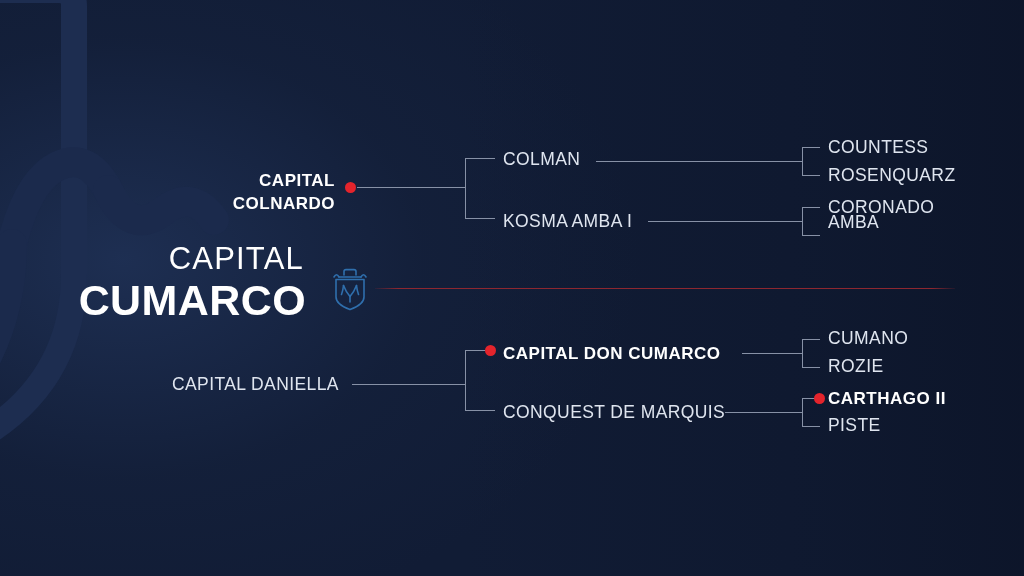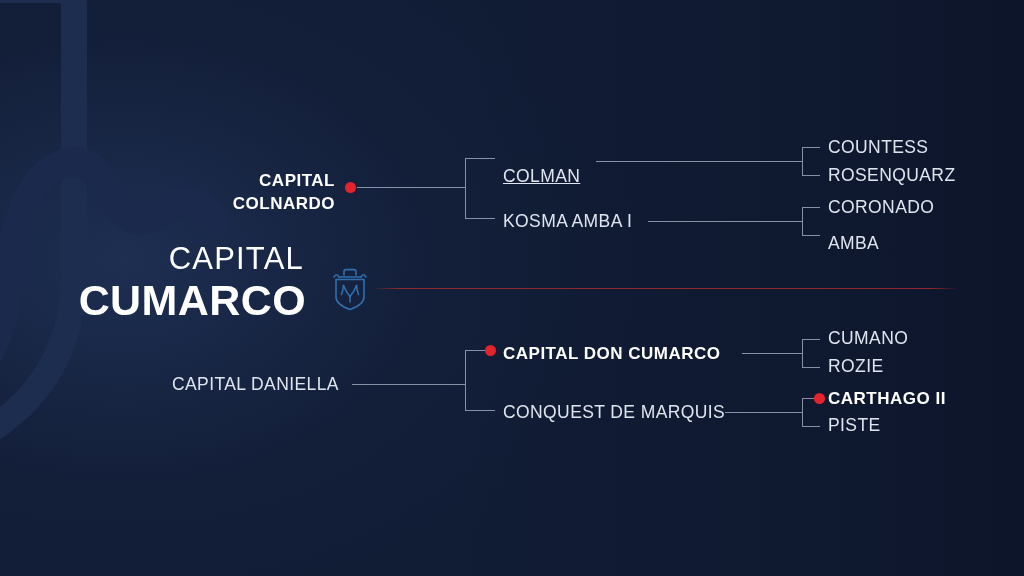--- a/index.html
+++ b/index.html
@@ -182,37 +182,37 @@
     <div>CAPITAL</div>
     <div>COLNARDO</div>
   </div>
   <div class="dot" style="left:345px; top:182px;"></div>
 
   <div class="hline" style="left:357px; top:187px; width:108px;"></div>
   <div class="vline" style="left:465px; top:158px; height:60px;"></div>
   <div class="hline" style="left:465px; top:158px; width:30px;"></div>
   <div class="hline" style="left:465px; top:218px; width:30px;"></div>
 
-  <div class="node reg" style="left:503px; top:166px;text-decoration:underline;">COLMAN</div>
+  <div class="node reg" style="left:503px; top:149px;">COLMAN</div>
   <div class="node reg" style="left:503px; top:211px;">KOSMA AMBA I</div>
 
   <div class="hline" style="left:596px; top:161px; width:206px;"></div>
   <div class="vline" style="left:802px; top:147px; height:28px;"></div>
   <div class="hline" style="left:802px; top:147px; width:18px;"></div>
   <div class="hline" style="left:802px; top:175px; width:18px;"></div>
 
   <div class="hline" style="left:648px; top:221px; width:154px;"></div>
   <div class="vline" style="left:802px; top:207px; height:28px;"></div>
   <div class="hline" style="left:802px; top:207px; width:18px;"></div>
   <div class="hline" style="left:802px; top:235px; width:18px;"></div>
 
   <div class="node reg" style="left:828px; top:137px;">COUNTESS</div>
   <div class="node reg" style="left:828px; top:165px;">ROSENQUARZ</div>
   <div class="node reg" style="left:828px; top:197px;">CORONADO</div>
-  <div class="node reg" style="left:828px; top:233px;">AMBA</div>
+  <div class="node reg" style="left:828px; top:212px;">AMBA</div>
 
   <div class="node reg" style="left:172px; top:374px;text-align:right;">CAPITAL DANIELLA</div>
 
   <div class="hline" style="left:352px; top:384px; width:113px;"></div>
   <div class="vline" style="left:465px; top:350px; height:60px;"></div>
   <div class="hline" style="left:465px; top:350px; width:20px;"></div>
   <div class="hline" style="left:465px; top:410px; width:30px;"></div>
 
   <div class="dot" style="left:485px; top:345px;"></div>
 

